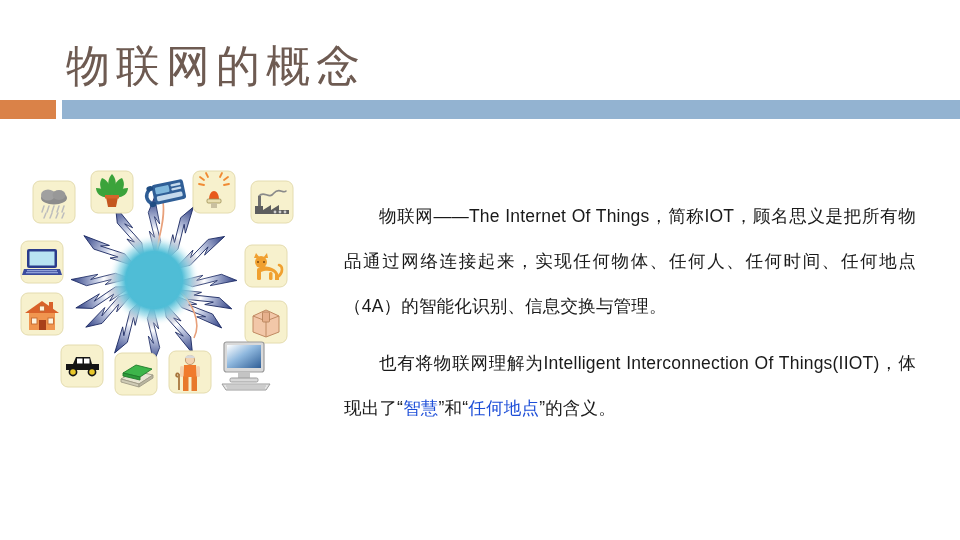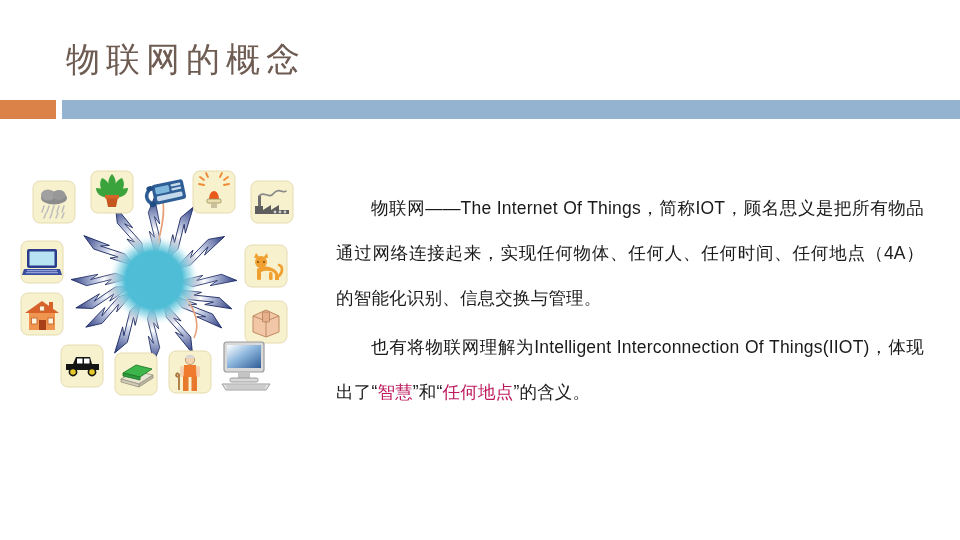--- a/index.html
+++ b/index.html
@@ -9,21 +9,21 @@
     font-family:"Liberation Sans","DejaVu Sans",sans-serif;
     overflow:hidden;
     position:relative;
   }
   #slide{position:absolute;inset:0;width:960px;height:540px;background:#fff;}
 
   
   #slide-title{
     position:absolute;left:66px;top:38px;
     font-family:"DejaVu Serif","Liberation Serif",serif;
-    font-size:34px;
+    font-size:44px;
     letter-spacing:6px;
     color:#6E5B52;
     font-weight:400;
     white-space:nowrap;
     line-height:1.25;
   }
 
   
   #divider{position:absolute;left:0;top:100px;width:960px;height:19px;}
   #divider .bar-orange{
@@ -41,23 +41,23 @@
 
   
   #body-copy{
     position:absolute;left:332px;top:182px;width:596px;
     font-size:17.5px;
     color:#1a1a1a;
     line-height:45px;
     text-align:justify;
     letter-spacing:0.2px;
   }
-  #body-copy p{margin:4px;}
+  #body-copy p{margin:12px;}
   #body-copy p.para{text-indent:2em;}
-  .hl-red{color:#be185d;}
+  .hl-red{color:#1d4ed8;}
 </style>
 </head>
 <body>
 
 <div id="slide">
 
   <div id="slide-title">物联网的概念</div>
 
   <div id="divider">
     <div class="bar-orange"></div>

